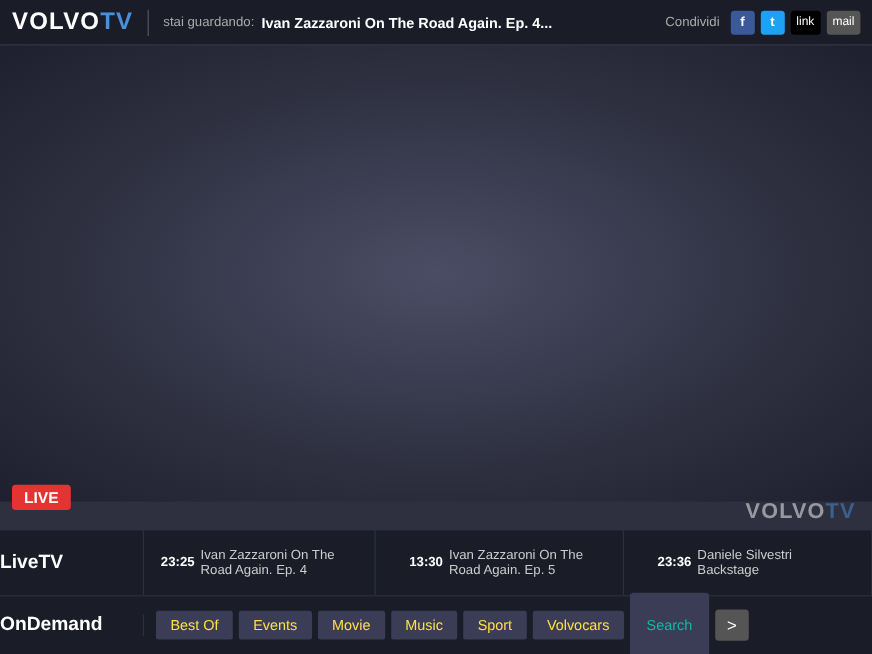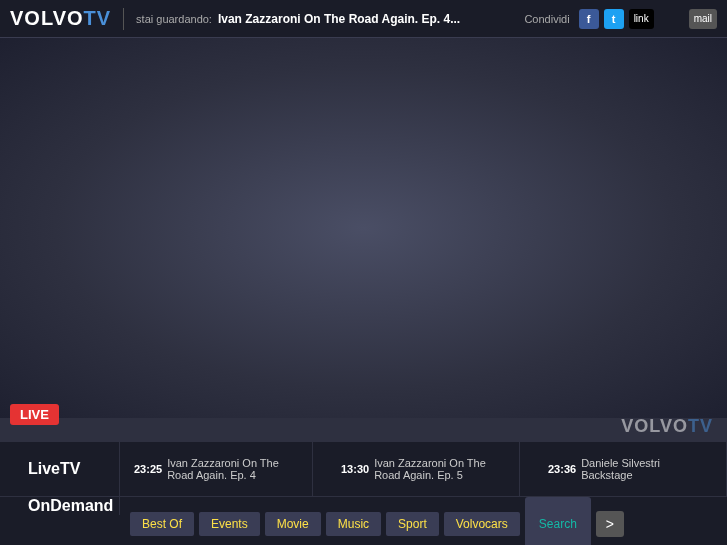--- a/index.html
+++ b/index.html
@@ -93,21 +93,20 @@
     .share-mail {
       background: #555;
       color: #fff;
       font-size: 10px;
       padding: 2px 5px;
       border-radius: 3px;
       cursor: pointer;
       height: 20px;
       display: flex;
       align-items: center;
-      margin-left: 30px;
     }
 
     
     #error-text {
       position: absolute;
       top: 45px;
       left: 10px;
       font-size: 12px;
       color: #ccc;
     }
@@ -161,21 +160,21 @@
       display: flex;
       align-items: stretch;
       height: 55px;
       border-bottom: 1px solid #2e3040;
     }
     .nav-label {
       width: 120px;
       min-width: 120px;
       display: flex;
       align-items: center;
-      padding-left: 28px;
+      padding-left: 0;
       font-size: 16px;
       font-weight: bold;
       color: #fff;
       border-right: 1px solid #2e3040;
     }
     .livetv-items {
       display: flex;
       flex: 1;
       align-items: stretch;
       gap: 14px;
@@ -192,21 +191,21 @@
     }
     .livetv-time {
       font-weight: bold;
       color: #fff;
       margin-right: 5px;
     }
 
     
     #ondemand-row {
       display: flex;
-      align-items: flex-start;
+      align-items: center;
       height: 48px;
     }
     .ondemand-btns {
       display: flex;
       align-items: center;
       gap: 5px;
       flex: 1;
       padding: 0 10px;
     }
     .od-btn {

